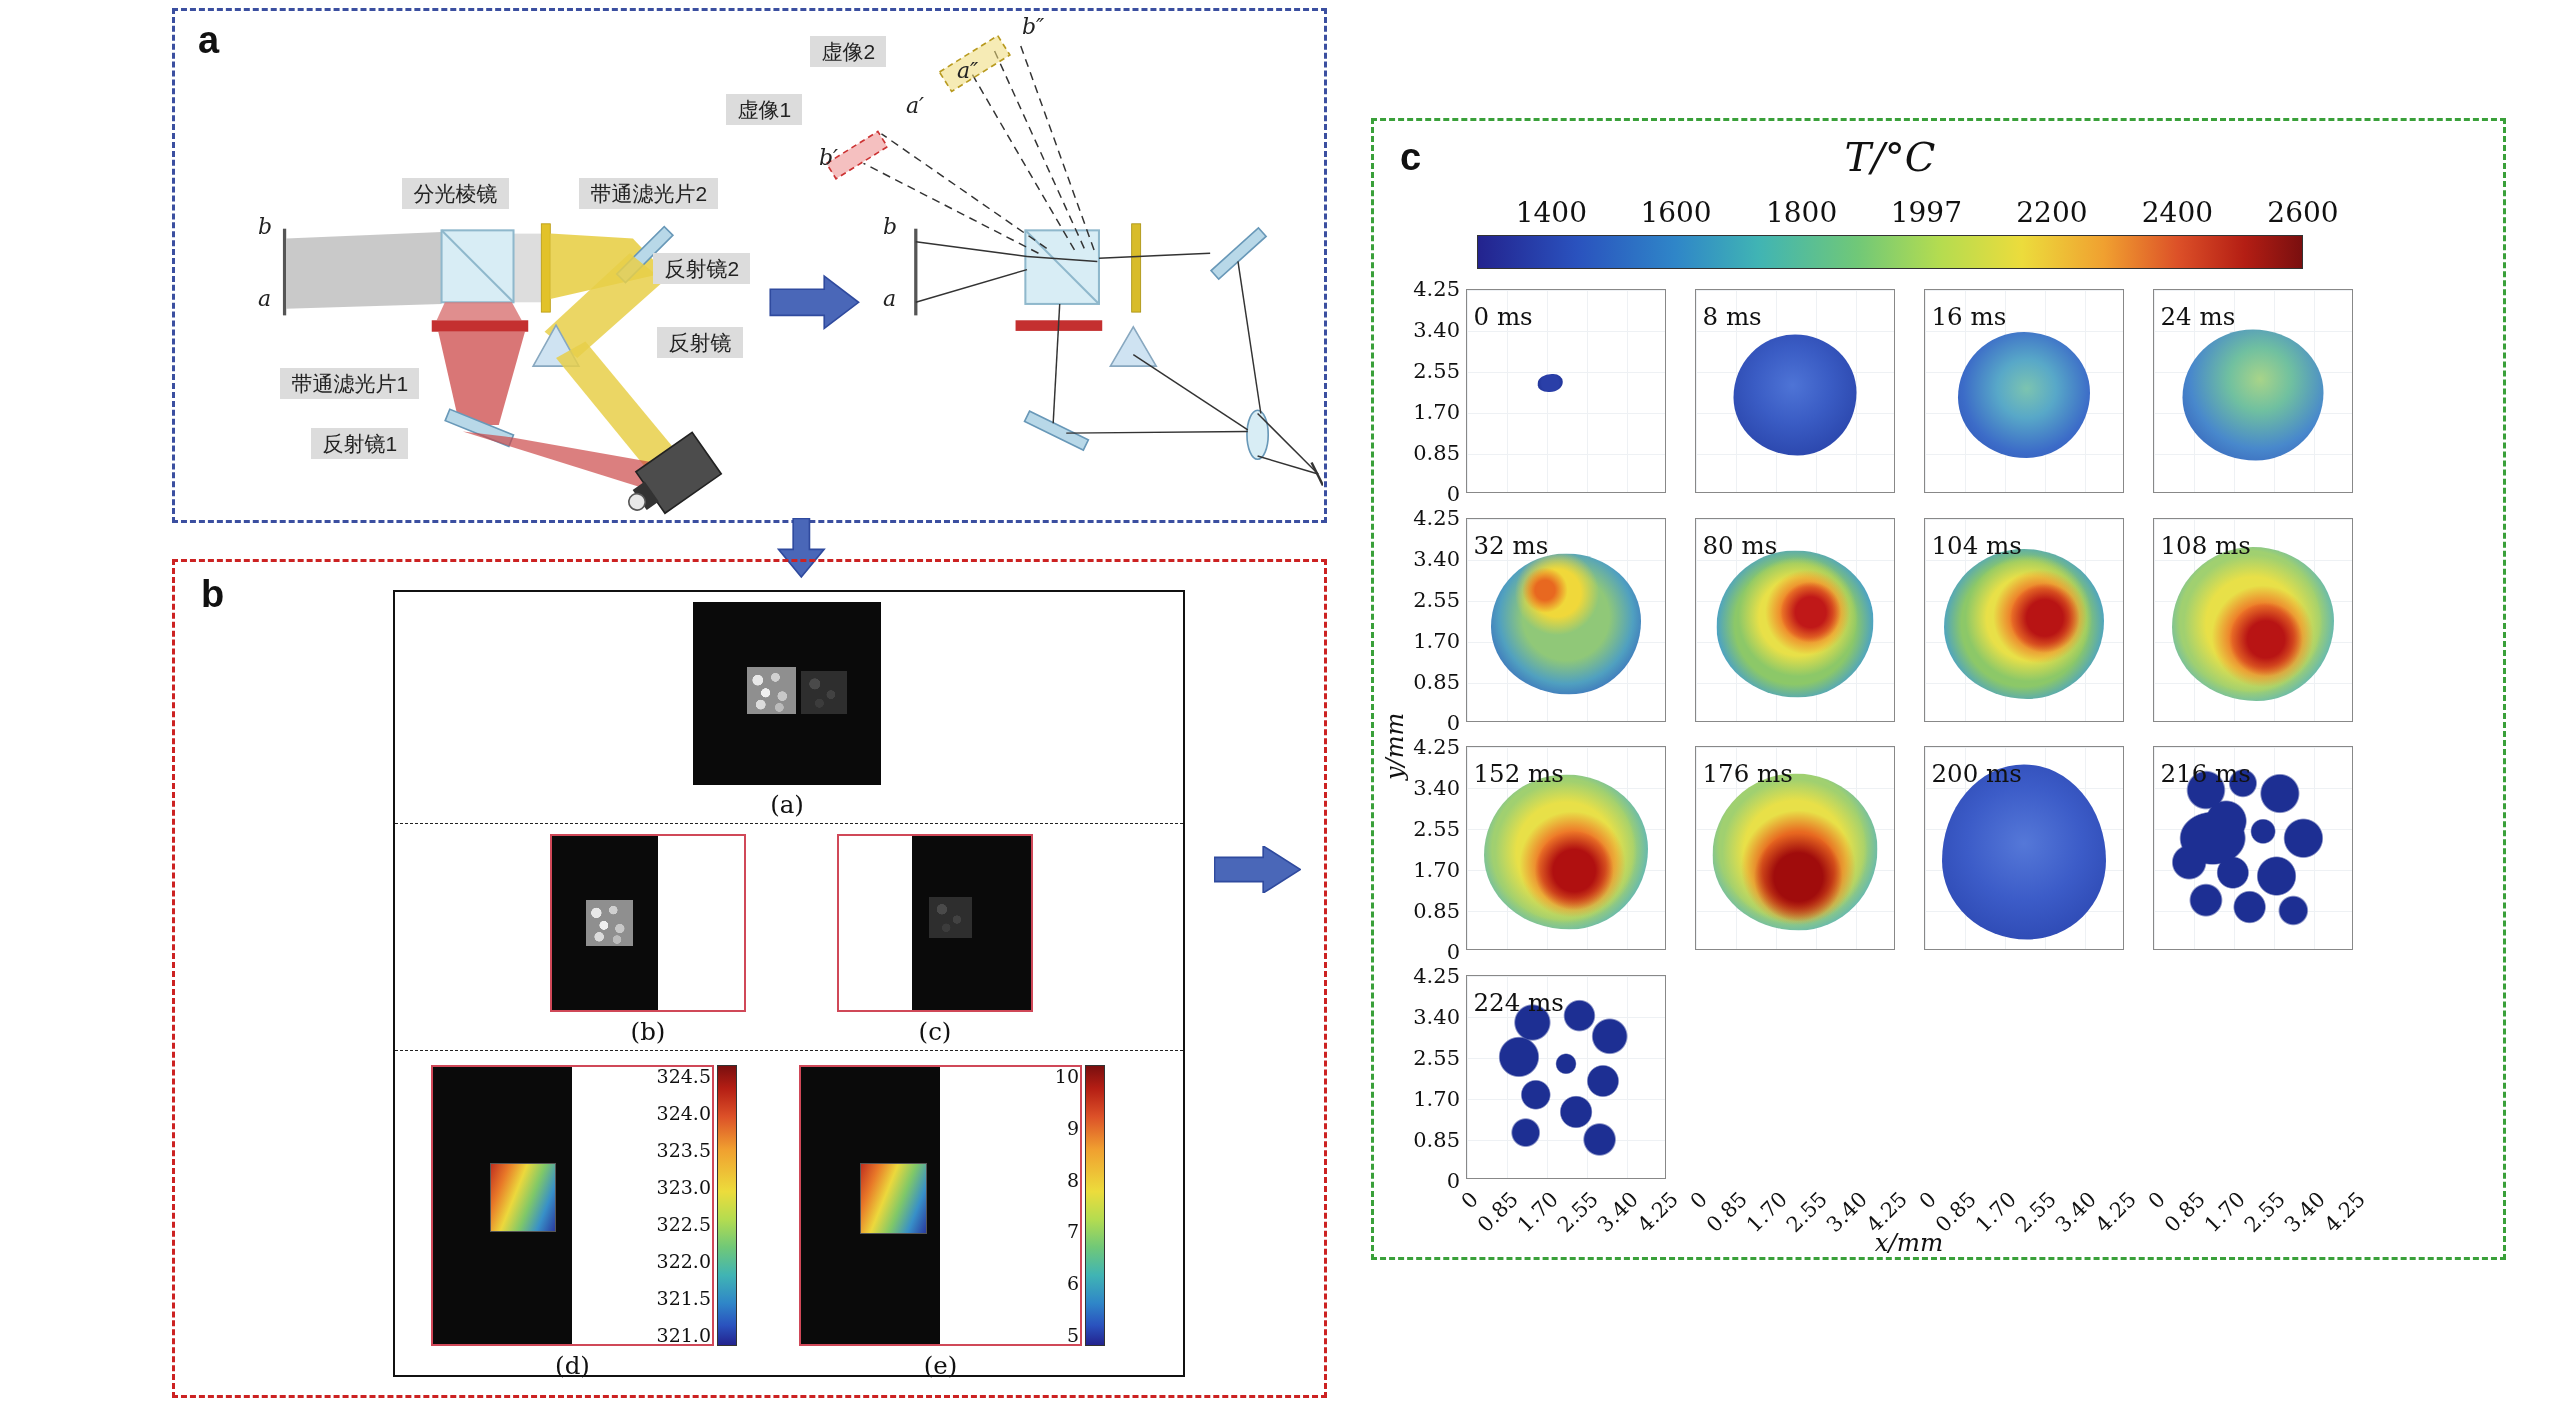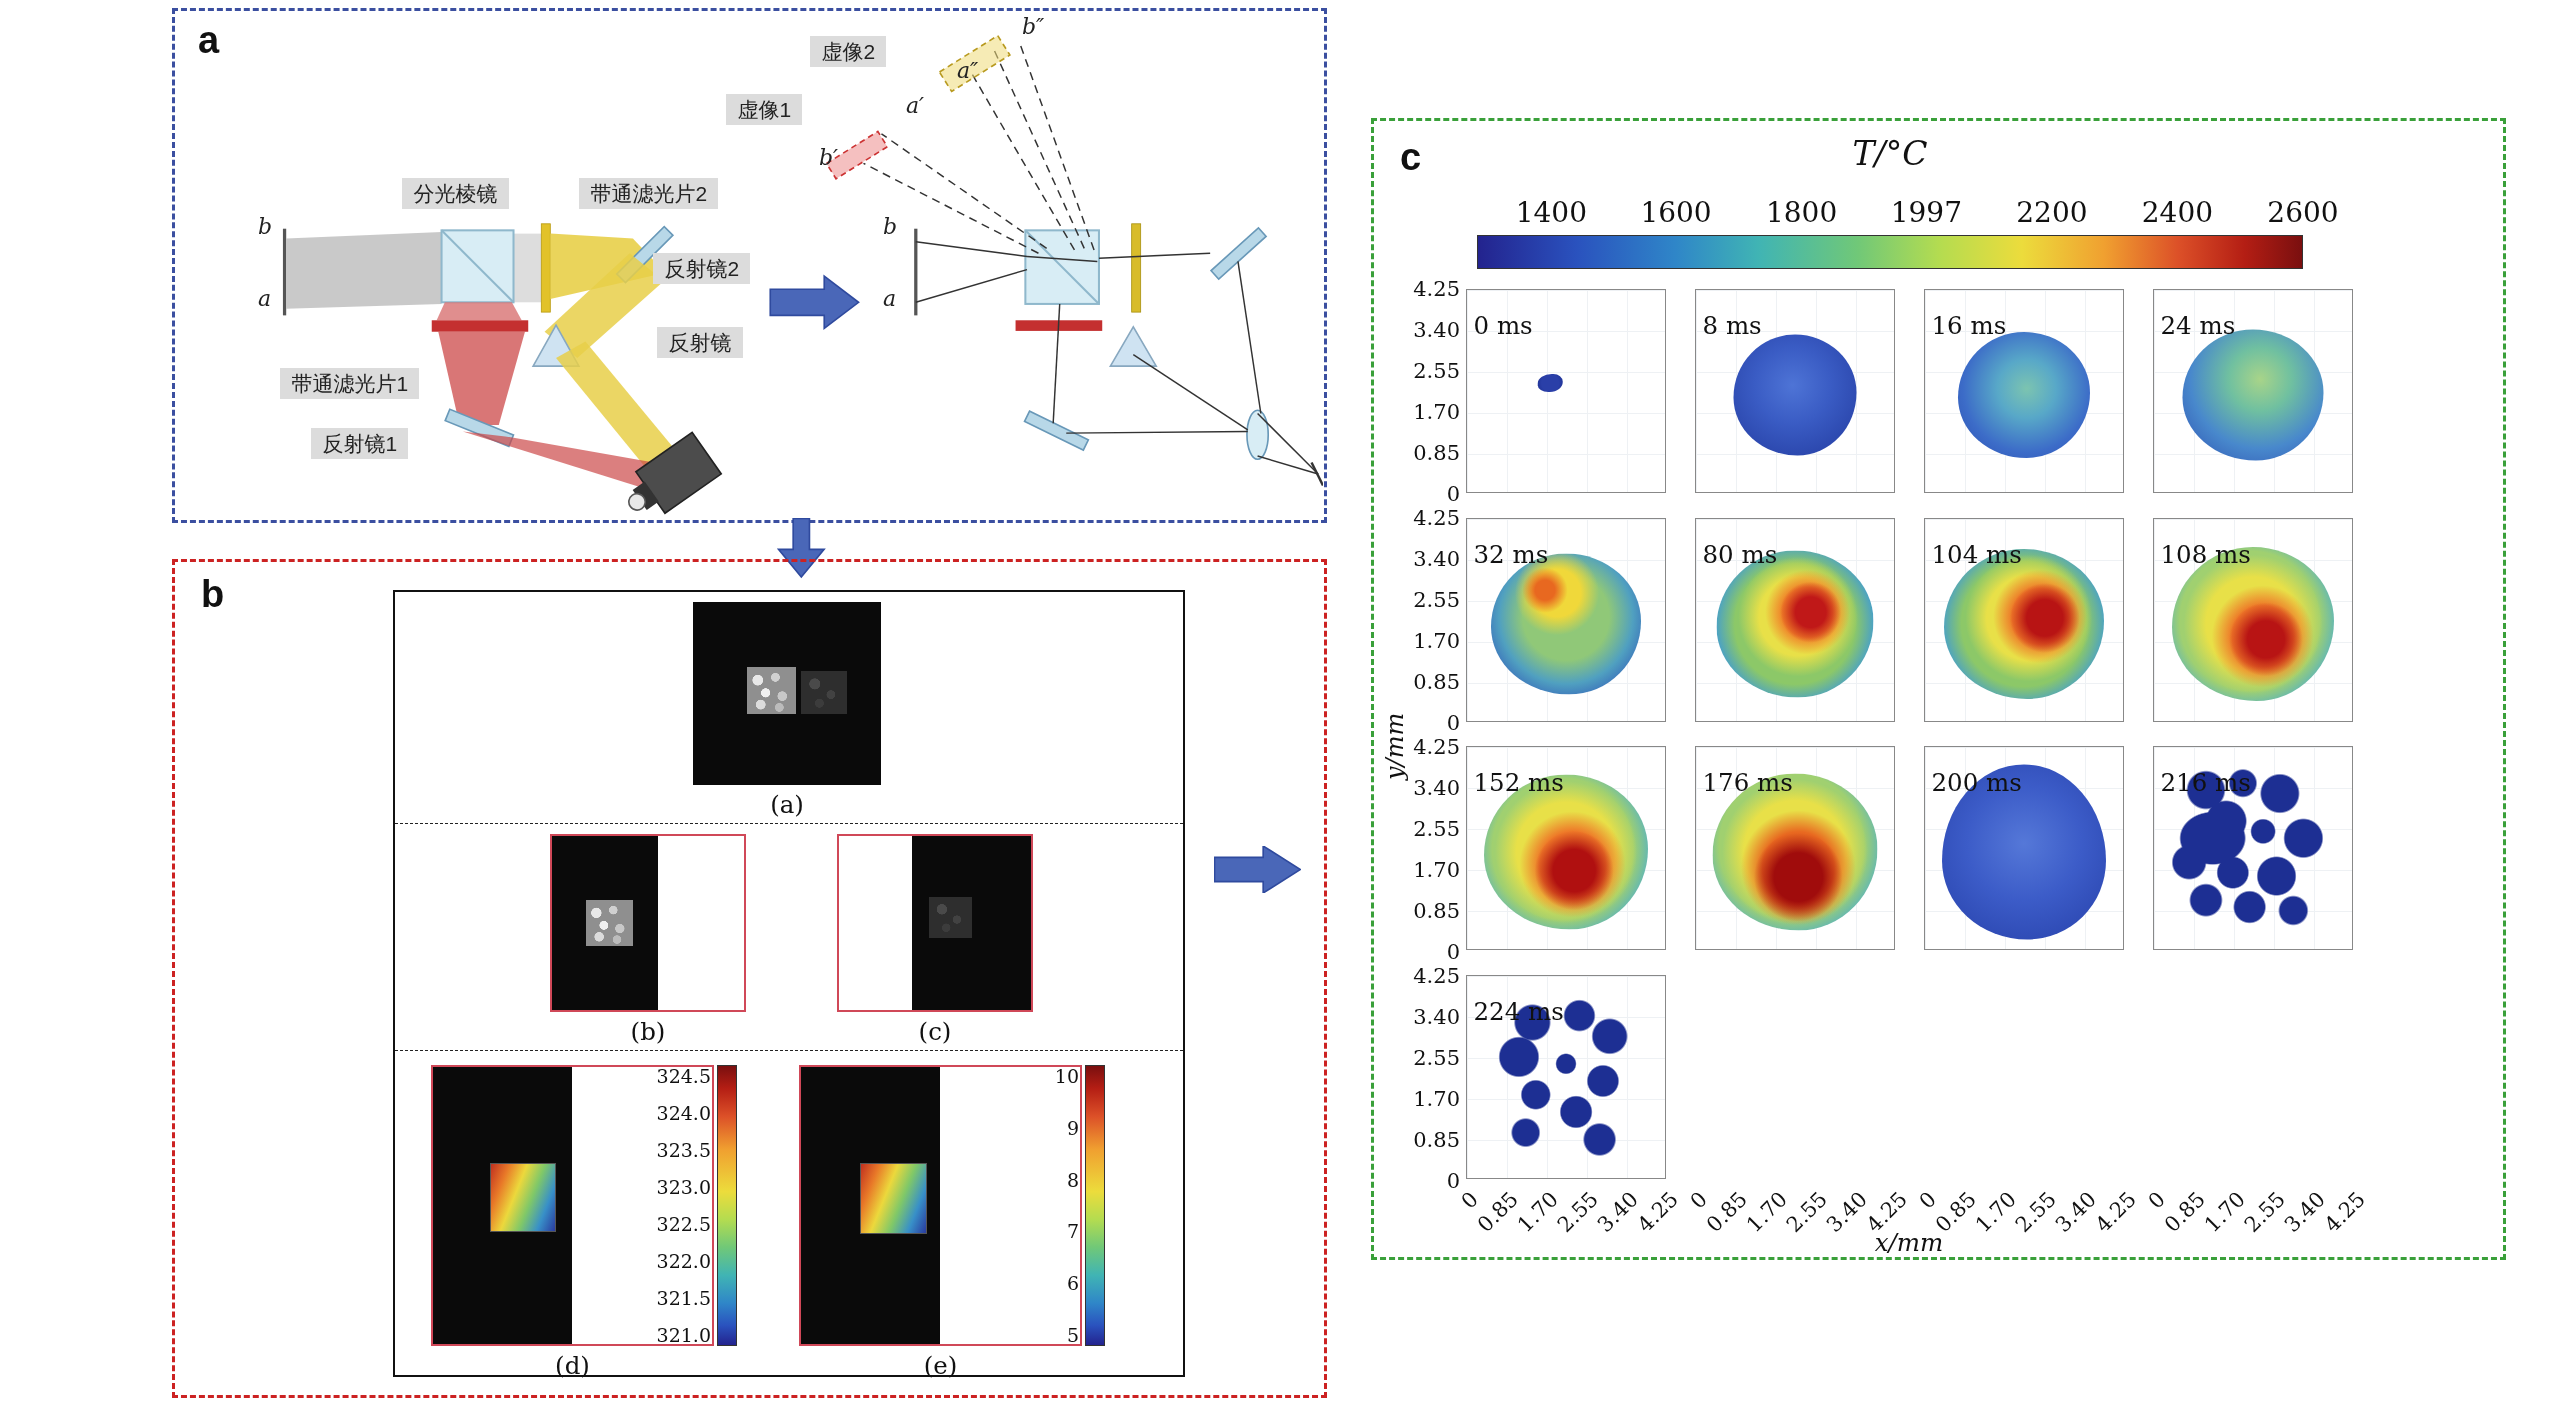--- a/index.html
+++ b/index.html
@@ -40,31 +40,31 @@
   .sep{position:absolute;left:0;right:0;border-top:1.6px dashed #222;}
   .vbar{position:absolute;width:19.6px;border:0.8px solid #333;box-sizing:border-box;
         background:linear-gradient(180deg,#7a0f0f 0%,#b41e14 8%,#dc5028 18%,#f0a030 30%,#ecdc3c 45%,#b4dc50 55%,#70c878 65%,#40b4b4 75%,#2f86c8 85%,#2a52be 93%,#23238e 100%);}
   .vbar-labels{position:absolute;display:flex;flex-direction:column;justify-content:space-between;
                align-items:flex-end;font-size:19px;}
 
   
   .blue-arrow{position:absolute;}
 
   
-  .c-title{position:absolute;left:103px;width:826px;top:13px;text-align:center;font-size:33px;font-style:italic;}
+  .c-title{position:absolute;left:103px;width:826px;top:13px;text-align:center;font-size:40px;font-style:italic;}
   .c-cbticks{position:absolute;left:103px;top:75px;width:826px;height:36px;}
   .cbt{position:absolute;top:0;transform:translateX(-50%);font-size:28px;white-space:nowrap;}
   .c-colorbar{position:absolute;left:103px;top:114px;width:826px;height:34px;border:0.8px solid #333;box-sizing:border-box;
       background:linear-gradient(90deg,#23238e 0%,#2a52be 12%,#2f86c8 24%,#40b4b4 34%,#70c878 46%,#b4dc50 56%,#ecdc3c 66%,#f0a030 76%,#dc5028 85%,#b41e14 93%,#7a0f0f 100%);}
   .c-grid{position:absolute;left:92px;top:168px;width:886px;height:891px;display:grid;
           grid-template-columns:repeat(4,200px);grid-auto-rows:204px;column-gap:29px;row-gap:24.5px;}
   .cell{position:relative;background:#fff;border:0.8px solid #888;box-sizing:border-box;overflow:hidden;
         background-image:repeating-linear-gradient(to right,#eef1f4 0 0.8px,transparent 0.8px 40px),
                          repeating-linear-gradient(to bottom,#eef1f4 0 0.8px,transparent 0.8px 41px);}
-  .tlabel{position:absolute;top:21px;left:6.5px;font-size:24.5px;z-index:2;}
+  .tlabel{position:absolute;top:12px;left:6.5px;font-size:24.5px;z-index:2;}
   .blob{position:absolute;left:50%;top:52%;transform:translate(-50%,-50%);
         border-radius:50% 50% 48% 52%/52% 48% 52% 48%;}
   [data-blob="tiny-dot"] .blob{left:42%;top:46%;width:24.5px;height:18px;
     background:radial-gradient(circle,#2a3fa8 0 55%,#1c2f91 100%);border-radius:60% 40% 55% 45%/55% 45% 60% 40%;}
   [data-blob="blue-small"] .blob{width:123px;height:121px;
     background:radial-gradient(circle at 48% 42%,#4e74d6 0%,#3a5cc4 40%,#2c48ae 75%,#24409e 100%);}
   [data-blob="cool-green"] .blob{width:132px;height:126px;
     background:radial-gradient(circle at 52% 45%,#7cc4b0 0%,#58a8c8 30%,#3c6cc8 65%,#2a4aac 100%);}
   [data-blob="green-blue"] .blob{width:141px;height:131px;
     background:radial-gradient(circle at 55% 38%,#a8d489 0%,#70c0a0 28%,#4888cc 62%,#2c4cae 100%);}

